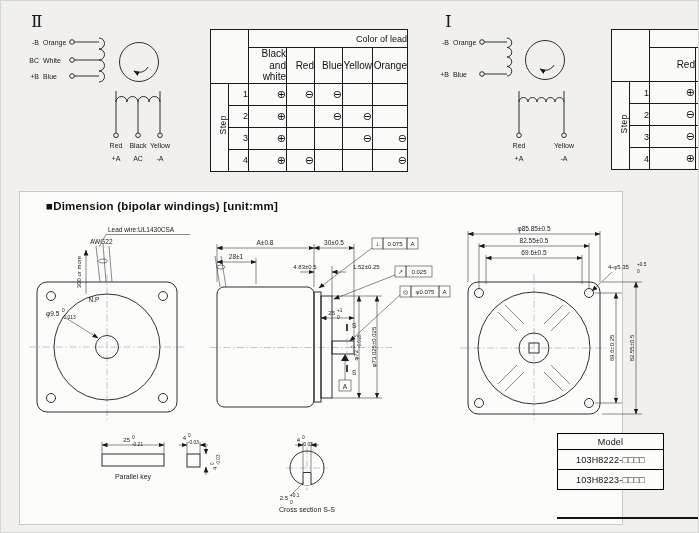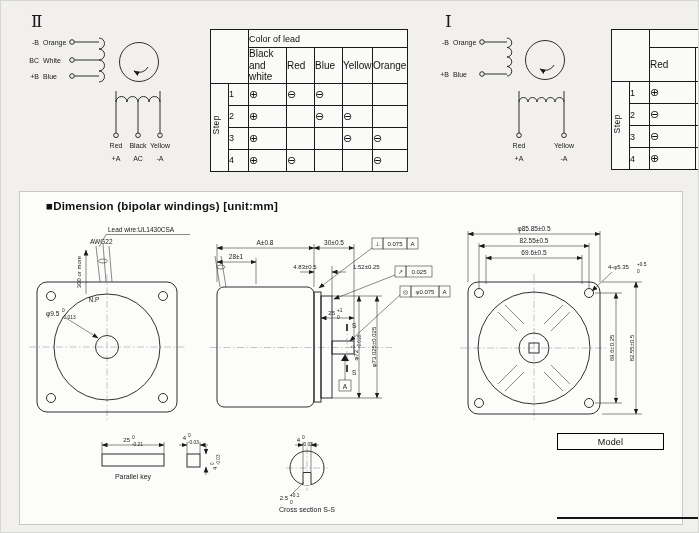--- a/index.html
+++ b/index.html
@@ -5,27 +5,27 @@
   *{margin:0;padding:0;box-sizing:border-box}
   body{font-family:"Liberation Sans","DejaVu Sans",sans-serif;background:#e9e9e7}
   #page{position:relative;width:699px;height:533px;background:#f1f0ee;overflow:hidden;border:1px solid #d6d6d2}
   .abs{position:absolute}
   svg text{fill:#1a1a1a}
   .roman{font-family:"DejaVu Serif","Liberation Serif",serif}
   .stroke{stroke:#1a1a1a;fill:none;stroke-width:.9}
   .thin{stroke:#2a2a2a;fill:none;stroke-width:.55}
   .cl{stroke:#8c8c8c;stroke-width:.5;stroke-dasharray:7 2.5 1.5 2.5;fill:none}
   table.leads{border-collapse:collapse;background:#fafaf8;table-layout:fixed}
-  table.leads td{border:1px solid #1a1a1a;text-align:left;vertical-align:middle;color:#111;padding:0;overflow:hidden}
+  table.leads td{border:1px solid #1a1a1a;text-align:right;vertical-align:middle;color:#111;padding:0;overflow:hidden}
   td.tt{font-size:9px}
   td.ch{font-size:10px;line-height:1.15}
   td.num{font-size:9px}
   td.sym{font-size:11px;line-height:1}
   .rot{display:inline-block;writing-mode:vertical-rl;transform:rotate(180deg);font-size:8.5px;letter-spacing:.5px}
-  #dimpanel{left:18px;top:190px;width:664px;height:334px;background:#fcfcfb;border:1px solid #c9c9c5}
+  #dimpanel{left:18px;top:190px;width:604px;height:334px;background:#fcfcfb;border:1px solid #c9c9c5}
   #dimheader{position:absolute;left:26px;top:8px;font-size:11.5px;font-weight:bold;color:#111;letter-spacing:.2px}
   table.model{border-collapse:collapse;background:#fcfcfb;border:1.4px solid #000}
   table.model td{border:1px solid #000;font-size:9px;text-align:center;color:#111;padding:1px 2px;letter-spacing:.2px}
   td.mh{font-size:8.5px}
   #frameline{left:556px;top:516px;width:143px;height:2px;background:#161616}
 </style>
 </head>
 <body>
 
 <div id="page">
@@ -449,18 +449,24 @@
         <text x="287" y="298" font-size="7" text-anchor="middle">Cross section S-S</text>
       </g>
     </svg>
   </div>
 
   <table class="model abs" style="left:556px;top:432px;width:107px">
     <tbody>
         <tr style="height:16px">
           <td class="mh">Model</td>
         </tr>
+    <tr style="height:20px">
+          <td>103H8222-□□□□</td>
+        </tr>
+    <tr style="height:20px">
+          <td>103H8223-□□□□</td>
+        </tr>
   </tbody>
     </table>
 
   <div id="frameline" class="abs"></div>
 
 </div>
 
 </body></html>

